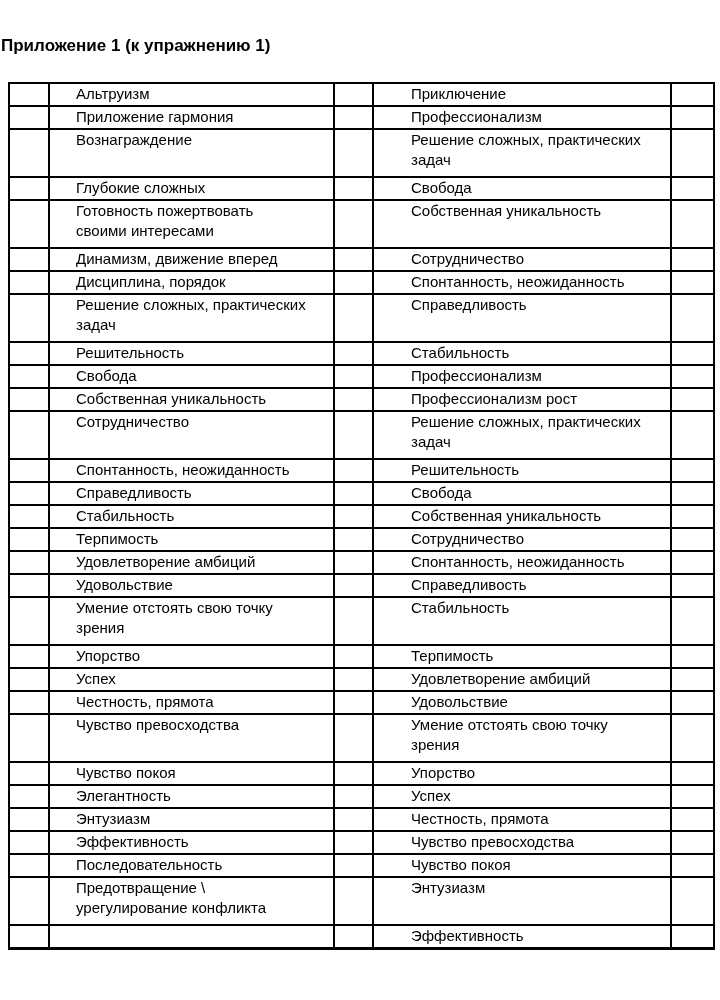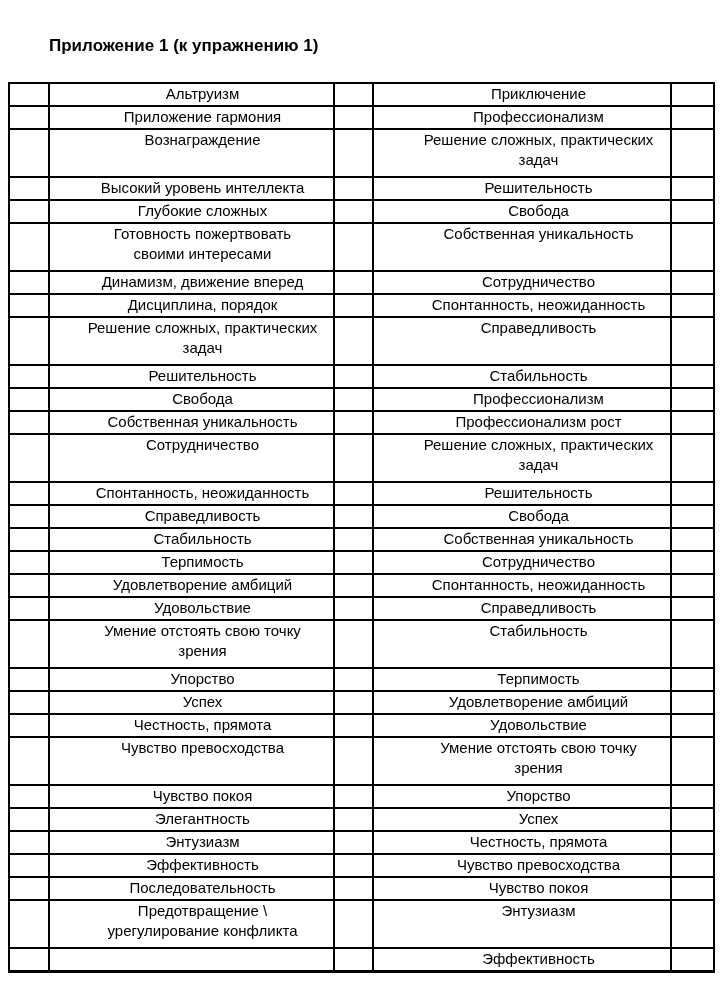--- a/index.html
+++ b/index.html
@@ -18,30 +18,28 @@
   }
   .title {
     position: absolute;
     left: 1px;
     top: 36px;
     margin: 0;
     font-size: 17px;
     font-weight: bold;
     color: #000000;
     white-space: nowrap;
-    padding-left: 48px;
   }
   table.values {
     position: absolute;
     left: 8px;
     top: 82px;
     width: 705px;
     border-collapse: collapse;
     table-layout: fixed;
-    text-align: center;
   }
   table.values td {
     border: 2px solid #000000;
     vertical-align: top;
     padding: 0 4px 0 0;
     font-size: 15px;
     line-height: 20px;
     white-space: pre-line;
   }
   table.values col.c-rank-l  { width: 40px; }
@@ -87,27 +85,20 @@
         <tr class="h2">
           <td></td>
           <td class="val-l">Вознаграждение</td>
           <td></td>
           <td class="val-r">Решение сложных, практических
 задач</td>
           <td></td>
         </tr>
         <tr class="h1">
           <td></td>
-          <td class="val-l">Высокий уровень интеллекта</td>
-          <td></td>
-          <td class="val-r">Решительность</td>
-          <td></td>
-        </tr>
-        <tr class="h1">
-          <td></td>
           <td class="val-l">Глубокие сложных</td>
           <td></td>
           <td class="val-r">Свобода</td>
           <td></td>
         </tr>
         <tr class="h2">
           <td></td>
           <td class="val-l">Готовность пожертвовать
 своими интересами</td>
           <td></td>

